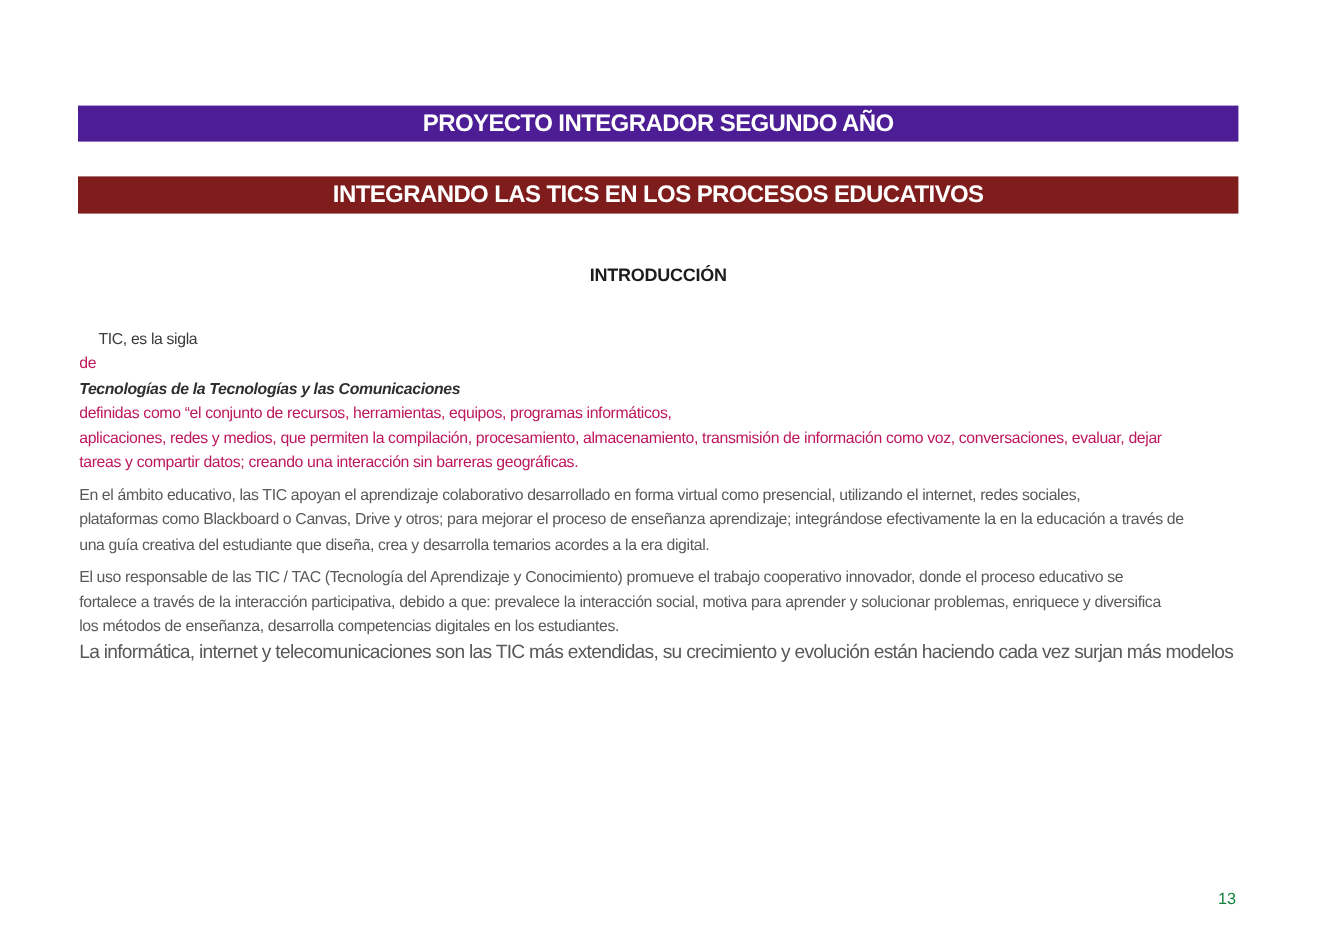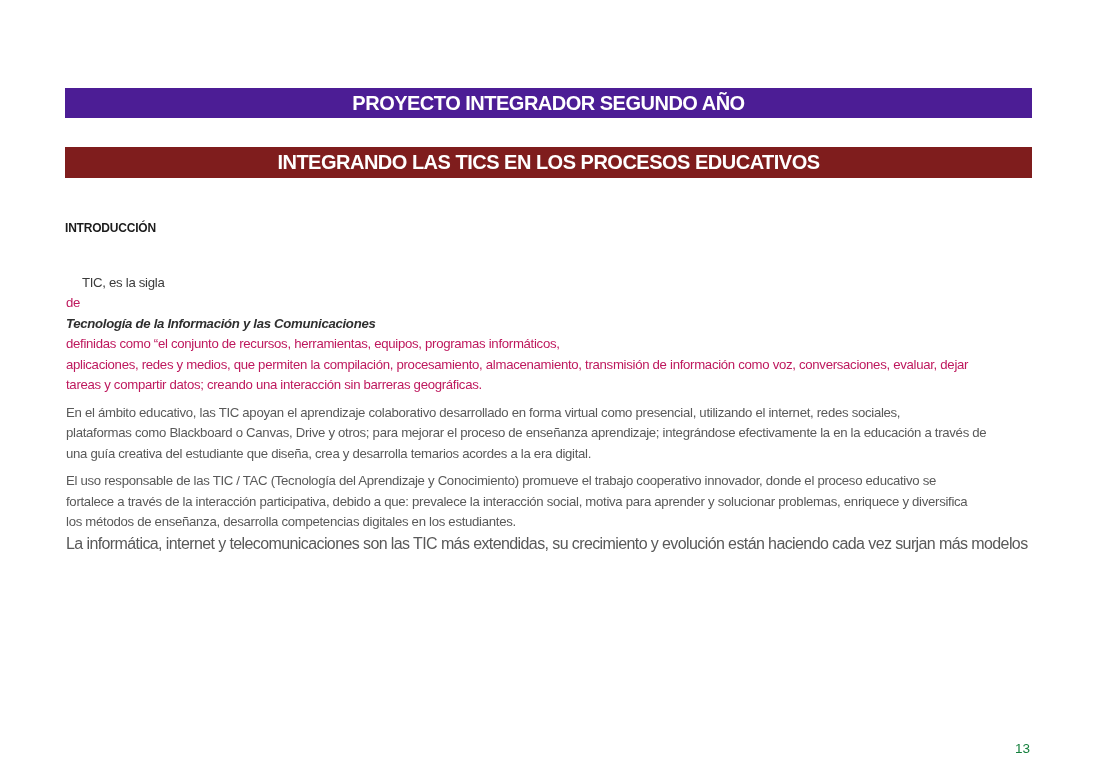--- a/index.html
+++ b/index.html
@@ -30,22 +30,23 @@
     font-weight: bold;
     font-size: 20px;
     letter-spacing: -0.5px;
     white-space: nowrap;
   }
   .section-heading {
     position: absolute;
     left: 65px;
     top: 221px;
     width: 967px;
+    text-align: center;
     font-weight: bold;
-    font-size: 12px;
+    font-size: 15px;
     color: #1c1c1c;
     letter-spacing: -0.2px;
   }
   .content {
     position: absolute;
     left: 66px;
     top: 252px;
     width: 990px;
     color: #595959;
     font-size: 13.2px;
@@ -84,21 +85,21 @@
     <span class="banner-label">INTEGRANDO LAS TICS EN LOS PROCESOS EDUCATIVOS</span>
   </div>
 
   <div class="section-heading">INTRODUCCIÓN</div>
 
   <div class="content">
 
     <p>
       <span class="seg-dark">TIC, es la sigla </span>
       <span class="seg-gray">de </span>
-      <span class="seg-em">Tecnología de la Información y las Comunicaciones</span>
+      <span class="seg-em">Tecnologías de la Tecnologías y las Comunicaciones</span>
       <span class="seg-gray"> definidas como “el conjunto de recursos, herramientas, equipos, programas informáticos,
 aplicaciones, redes y medios, que permiten la compilación, procesamiento, almacenamiento, transmisión de información como voz, conversaciones, evaluar, dejar
 tareas y compartir datos; creando una interacción sin barreras geográficas.</span>
     </p>
 
     <p>En el ámbito educativo, las TIC apoyan el aprendizaje colaborativo desarrollado en forma virtual como presencial, utilizando el internet, redes sociales,
 plataformas como Blackboard o Canvas, Drive y otros; para mejorar el proceso de enseñanza aprendizaje; integrándose efectivamente la en la educación a través de
 una guía creativa del estudiante que diseña, crea y desarrolla temarios acordes a la era digital.</p>
 
     <p class="tight">El uso responsable de las TIC / TAC (Tecnología del Aprendizaje y Conocimiento) promueve el trabajo cooperativo innovador, donde el proceso educativo se

